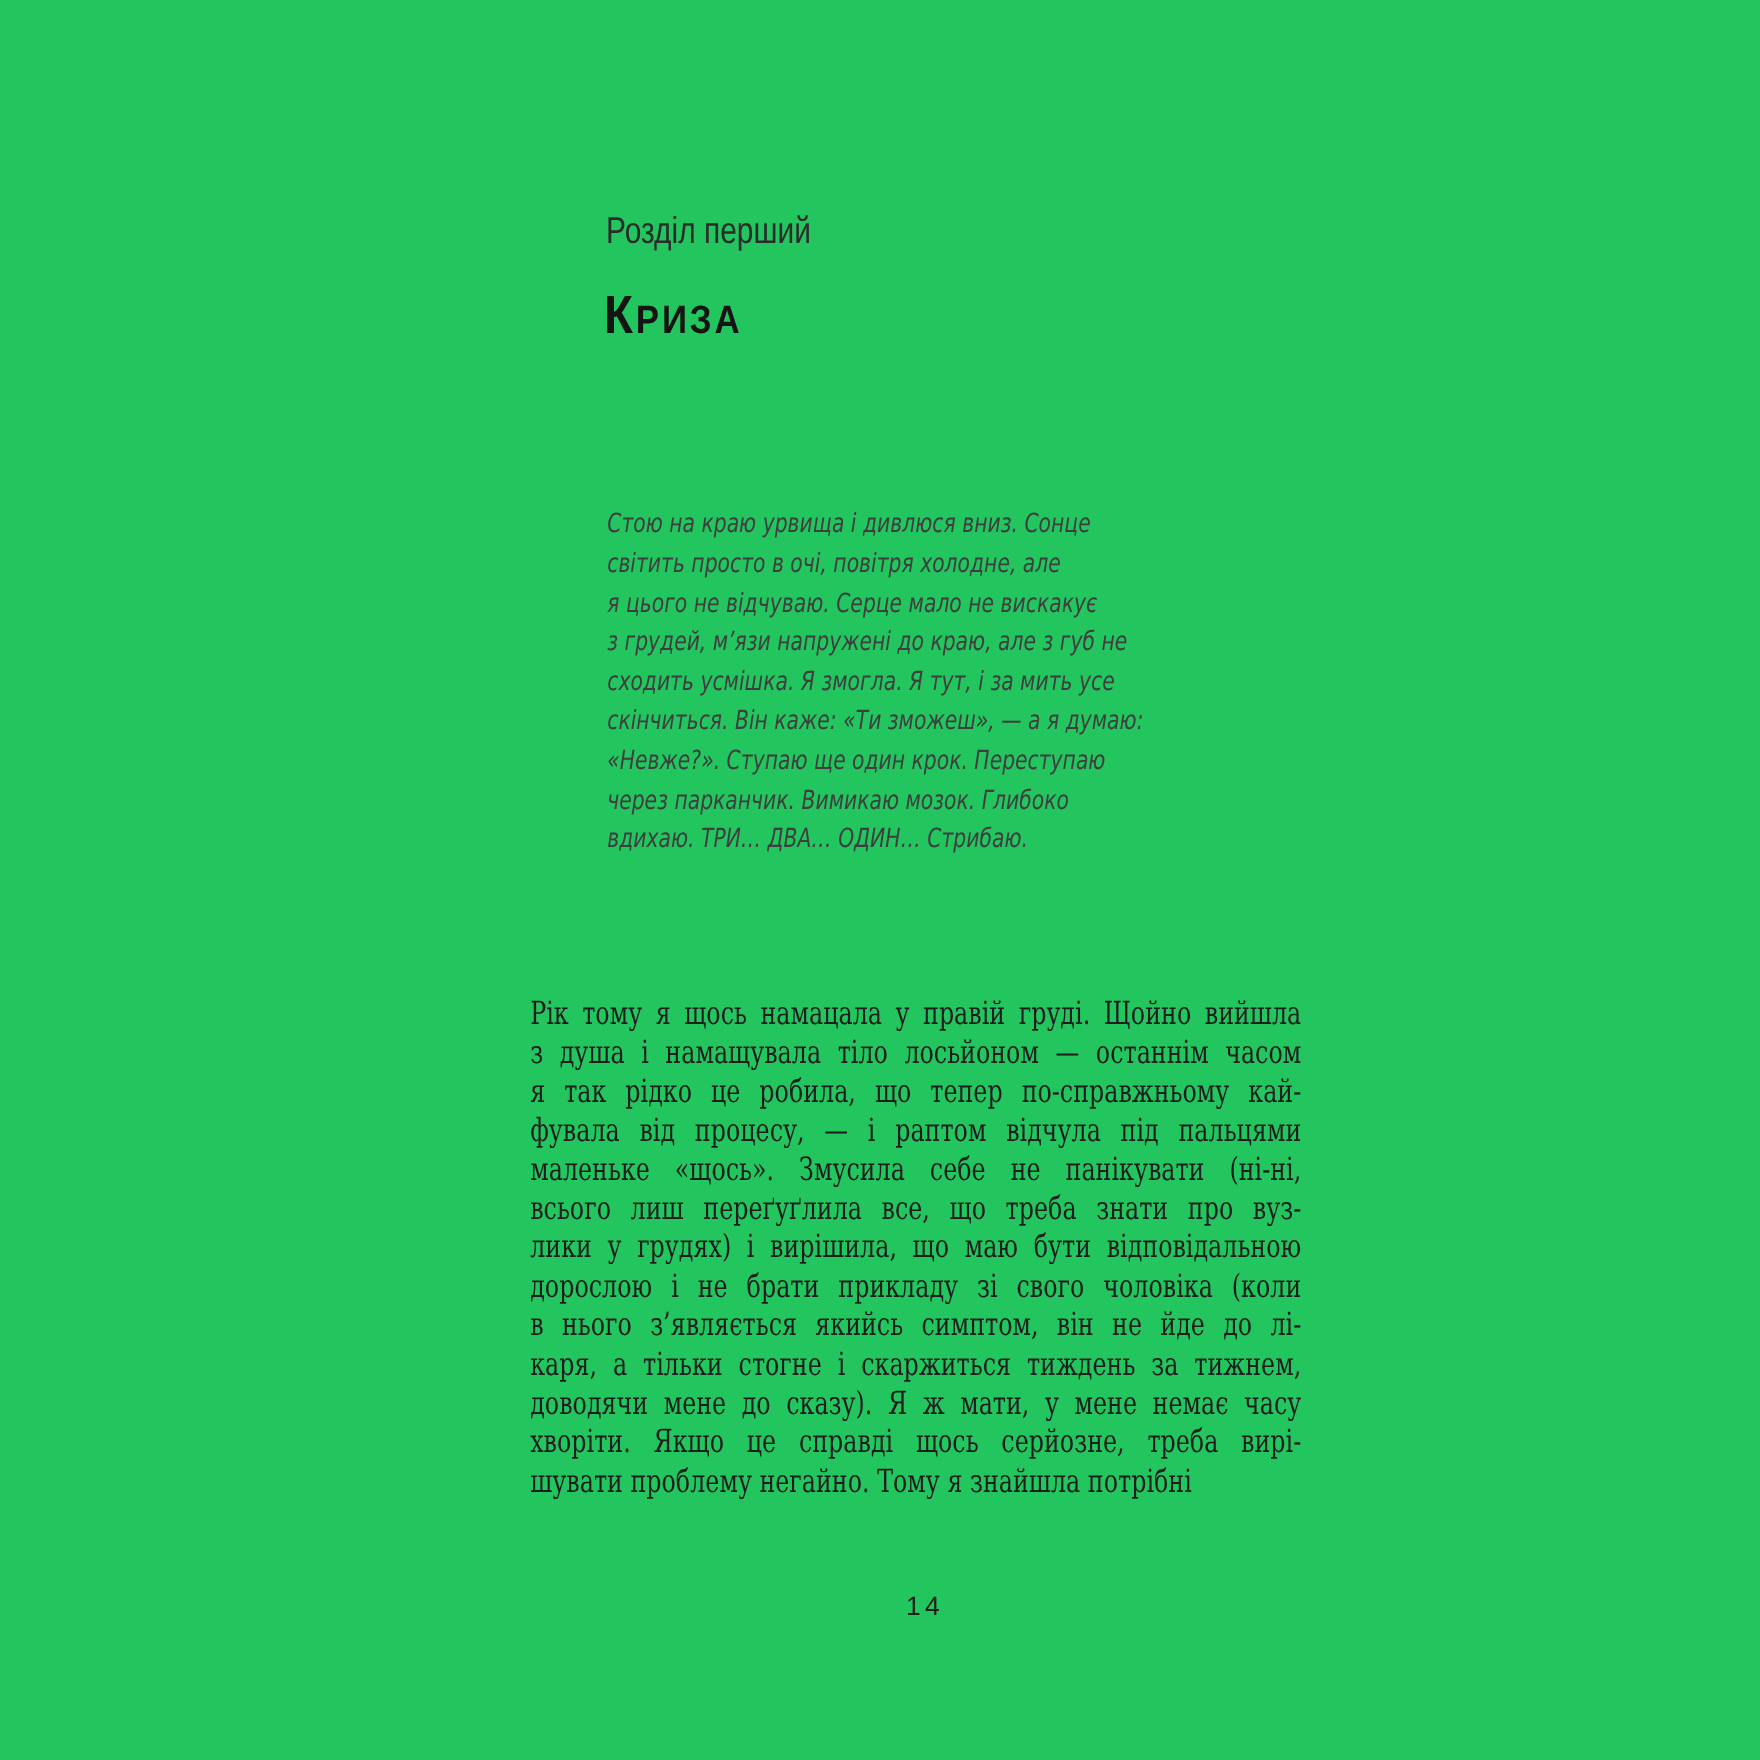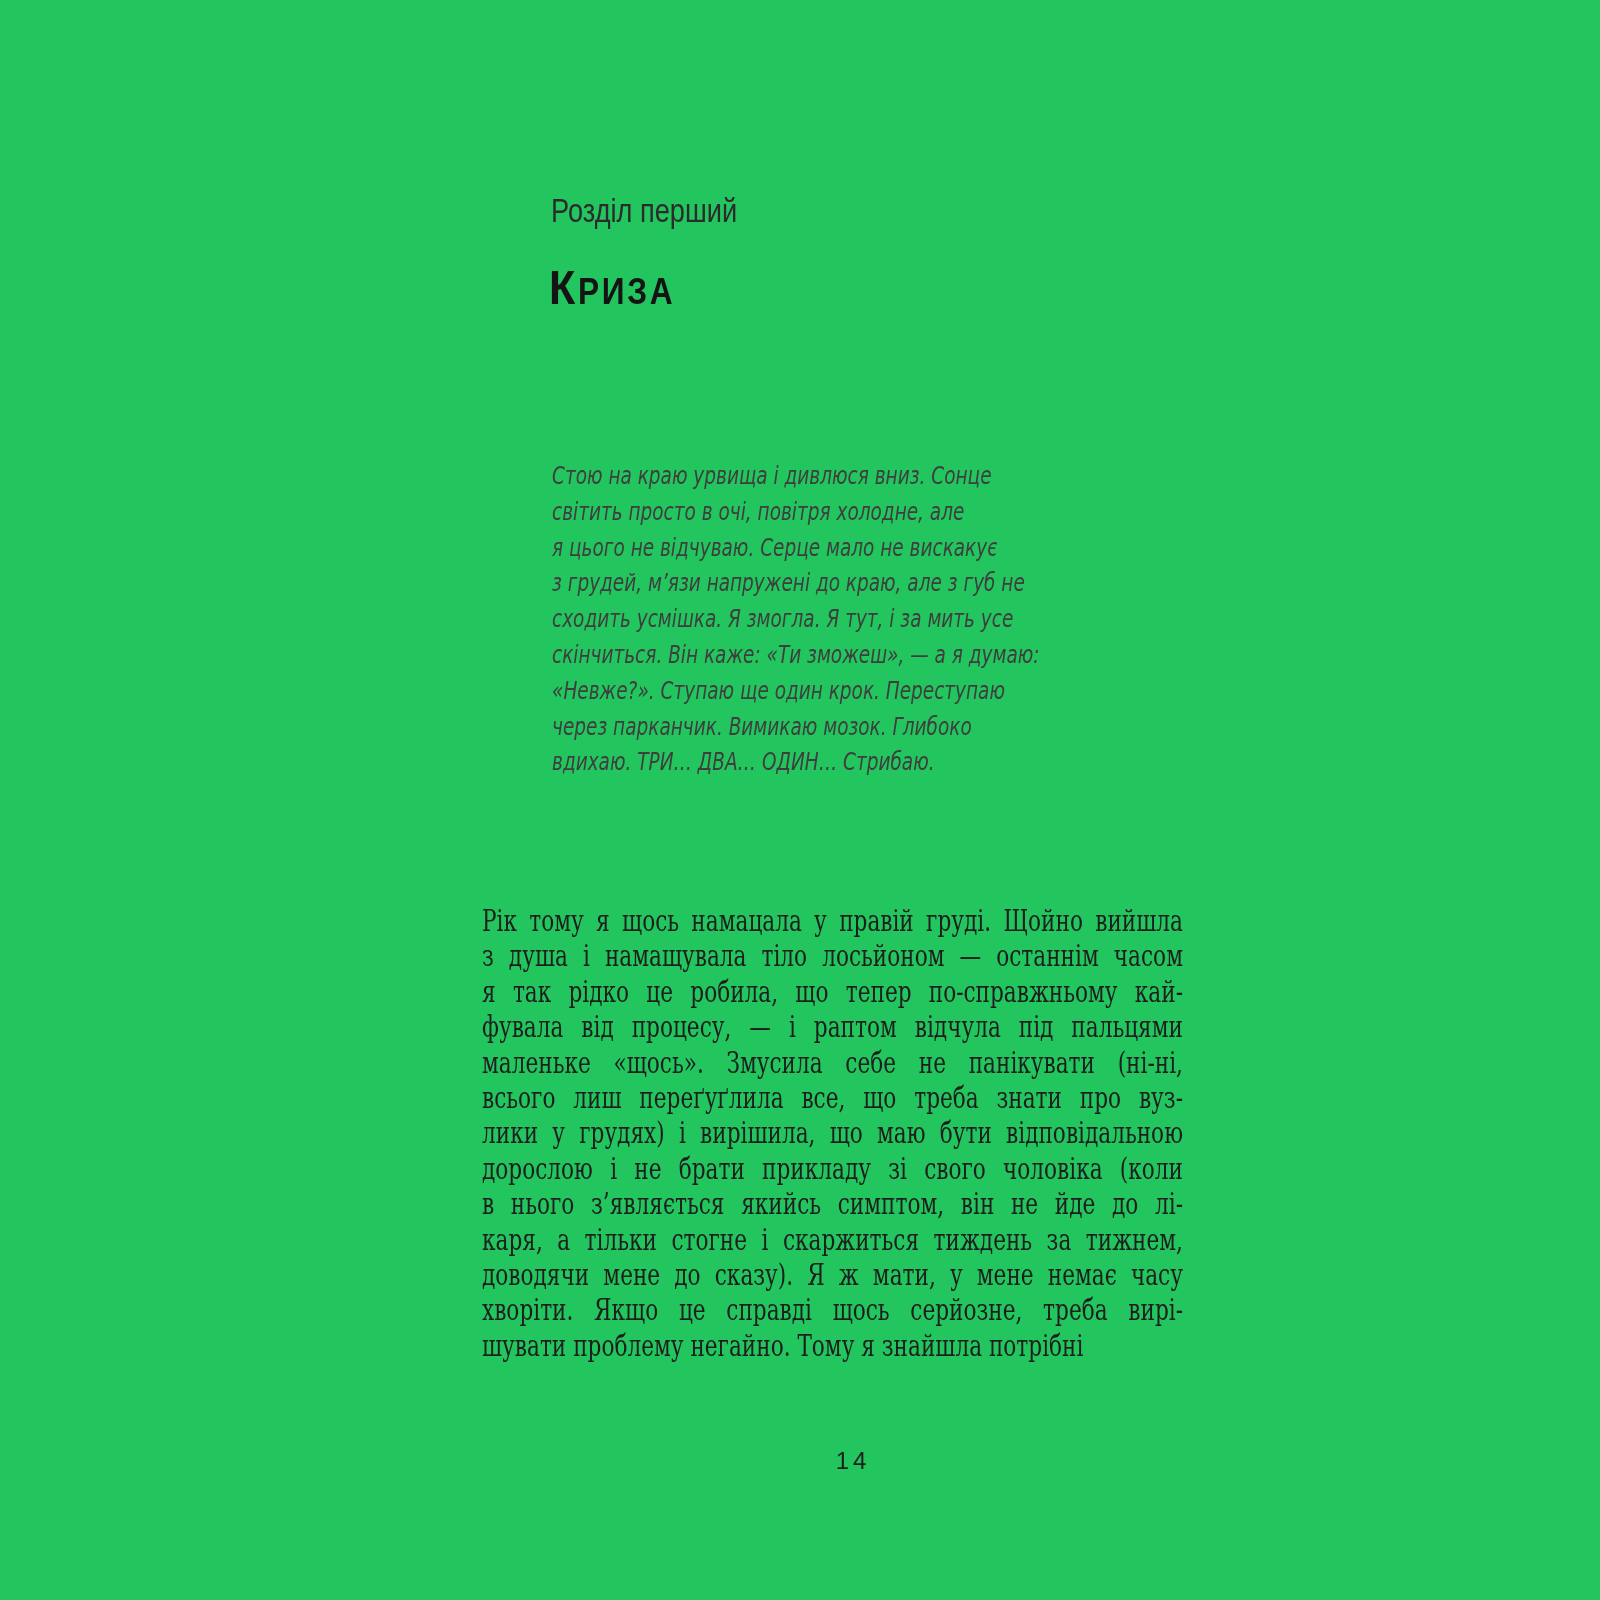--- a/index.html
+++ b/index.html
@@ -70,21 +70,21 @@
   }
   .body-text .line {
     text-align: justify;
     text-align-last: justify;
   }
   .body-text .line:last-child {
     text-align-last: left;
   }
   .page-number {
     position: absolute;
-    left: 502px;
+    left: 490px;
     top: 1447px;
     width: 702px;
     text-align: center;
     font-family: "Liberation Sans", sans-serif;
     font-size: 24px;
     letter-spacing: 4px;
     color: #1e1e1e;
   }
 </style>
 </head>

